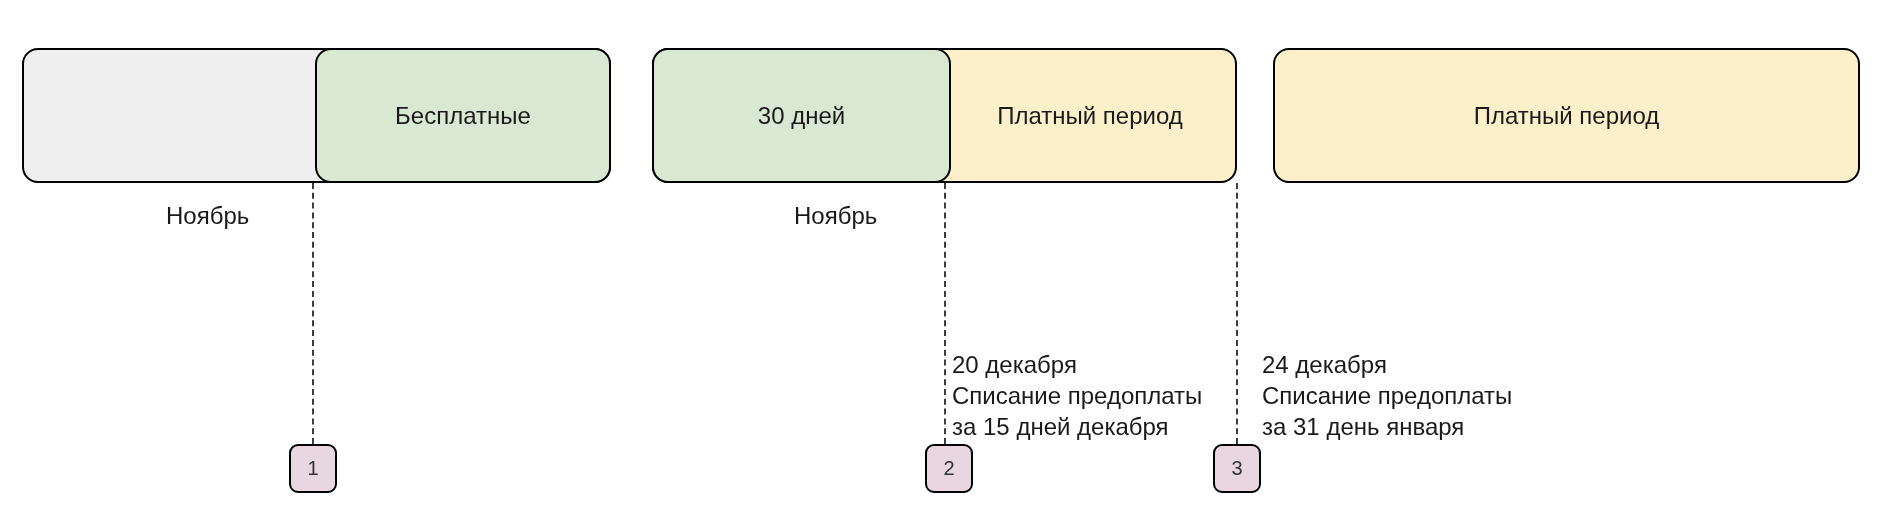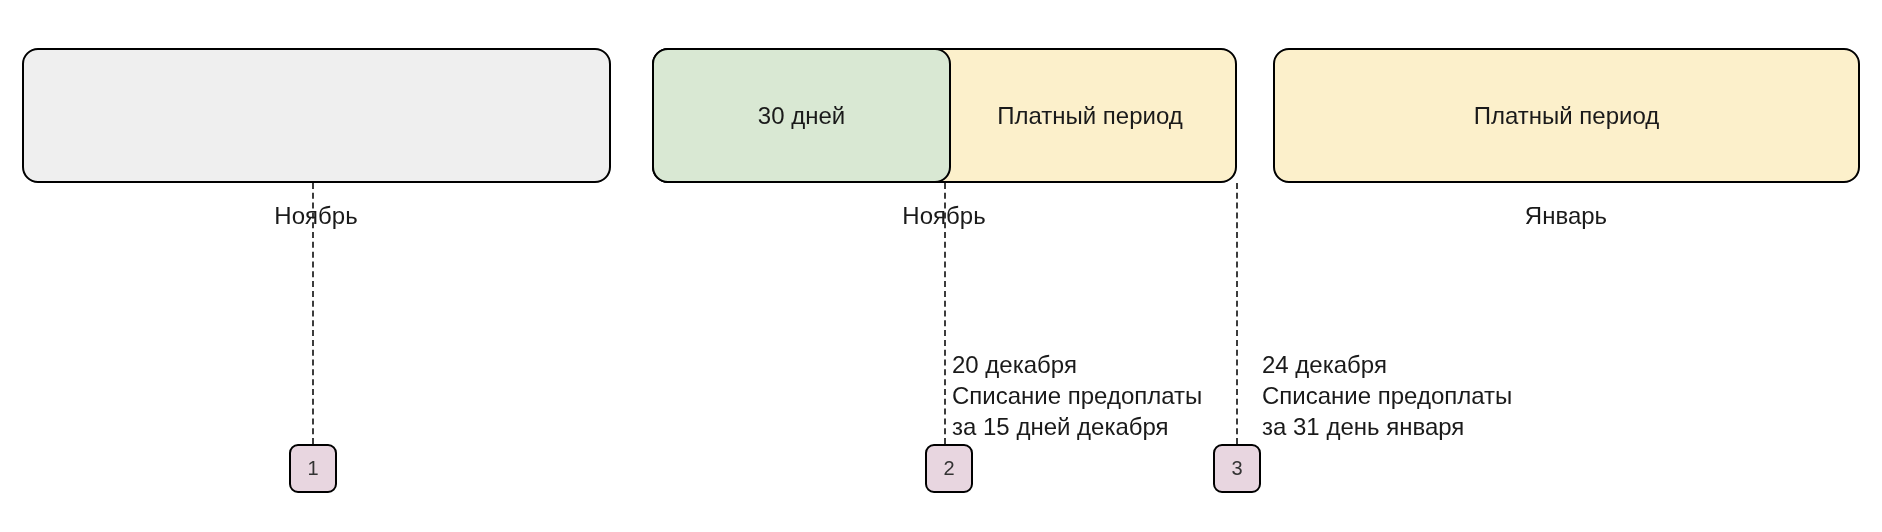--- a/index.html
+++ b/index.html
@@ -39,21 +39,20 @@
     position: absolute;
     top: 183px;
     height: 261px;
     width: 0;
     border-left: 2px dashed #3c3c3c;
   }
   .month {
     position: absolute;
     top: 202px;
     width: 300px;
-    text-align: center;
     font-size: 24px;
     white-space: nowrap;
   }
   .note {
     position: absolute;
     top: 349px;
     font-size: 24px;
     line-height: 31px;
     white-space: nowrap;
   }
@@ -72,39 +71,41 @@
     font-size: 20px;
     color: #333333;
   }
 </style>
 </head>
 <body>
 
 <div class="canvas">
 
   <div class="box box-gray" style="left:22px; width:589px;"></div>
+  <div class="box box-green" style="left:315px; width:296px;">
+    <span>Бесплатные</span>
+  </div>
 
   <div class="box box-yellow" style="left:652px; width:585px;">
     <span class="seg-label" style="left:291px; right:0;">Платный период</span>
   </div>
   <div class="box box-green" style="left:652px; width:299px;">
     <span>30 дней</span>
   </div>
 
   <div class="box box-yellow" style="left:1273px; width:587px;">
     <span>Платный период</span>
   </div>
 
   <div class="vline" style="left:312px;"></div>
   <div class="vline" style="left:944px;"></div>
   <div class="vline" style="left:1236px;"></div>
 
   <div class="month" style="left:166px;">Ноябрь</div>
   <div class="month" style="left:794px;">Ноябрь</div>
-  <div class="month" style="left:1416px;">Январь</div>
 
   <div class="note" style="left:952px;">
     <div>20 декабря</div>
     <div>Списание предоплаты</div>
     <div>за 15 дней декабря</div>
   </div>
   <div class="note" style="left:1262px;">
     <div>24 декабря</div>
     <div>Списание предоплаты</div>
     <div>за 31 день января</div>

